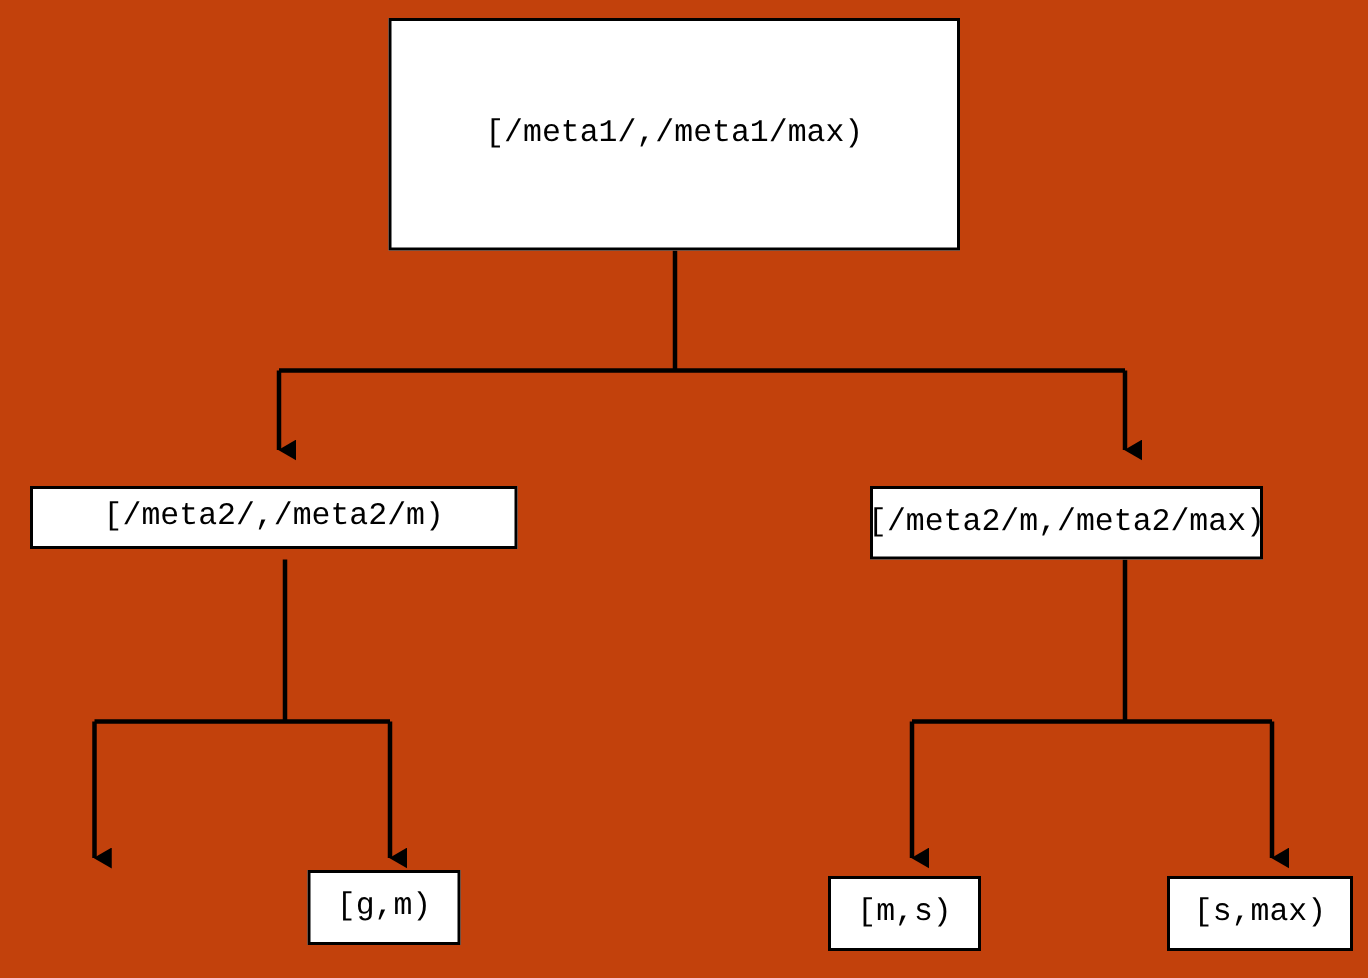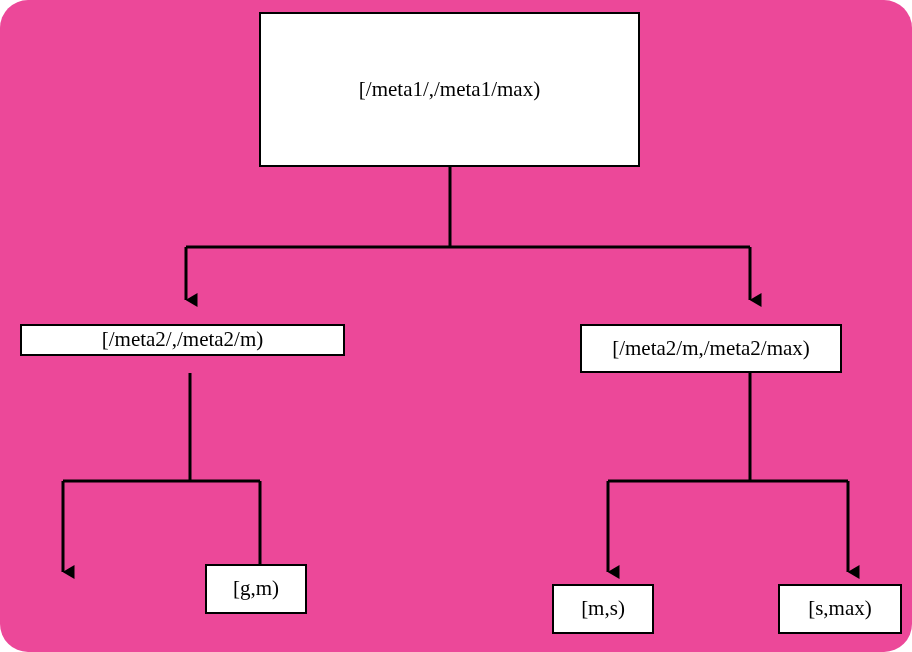--- a/index.html
+++ b/index.html
@@ -5,24 +5,23 @@
 <style>
   html, body {
     margin: 0;
     padding: 0;
     background: #ffffff;
   }
   #canvas {
     position: relative;
     width: 912px;
     height: 652px;
-    background: #ec4899;
-    font-family: Liberation Serif, serif;
+    background: #c2410c;
+    font-family: Liberation Mono, monospace;
     overflow: hidden;
-    border-radius: 28px;
   }
   #edge-layer {
     position: absolute;
     left: 0;
     top: 0;
     width: 912px;
     height: 652px;
     pointer-events: none;
   }
   .node {
@@ -48,40 +47,40 @@
     top: 12px;
     width: 381px;
     height: 155px;
   }
   #node-root .node-label { font-size: 21px; }
   
   #node-mid-left {
     left: 20px;
     top: 324px;
     width: 325px;
-    height: 32px;
+    height: 42px;
   }
   #node-mid-right {
     left: 580px;
     top: 324px;
     width: 262px;
     height: 49px;
   }
   #node-mid-left .node-label,
   #node-mid-right .node-label { font-size: 21px; }
   
   #node-leaf-ag {
     left: 8px;
     top: 584px;
     width: 102px;
     height: 50px;
   }
   #node-leaf-gm {
     left: 205px;
-    top: 564px;
+    top: 580px;
     width: 102px;
     height: 50px;
   }
   #node-leaf-ms {
     left: 552px;
     top: 584px;
     width: 102px;
     height: 50px;
   }
   #node-leaf-smax {

